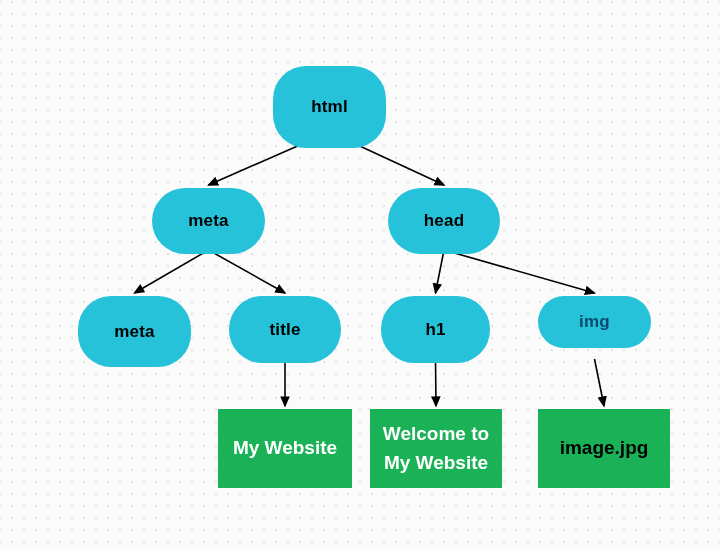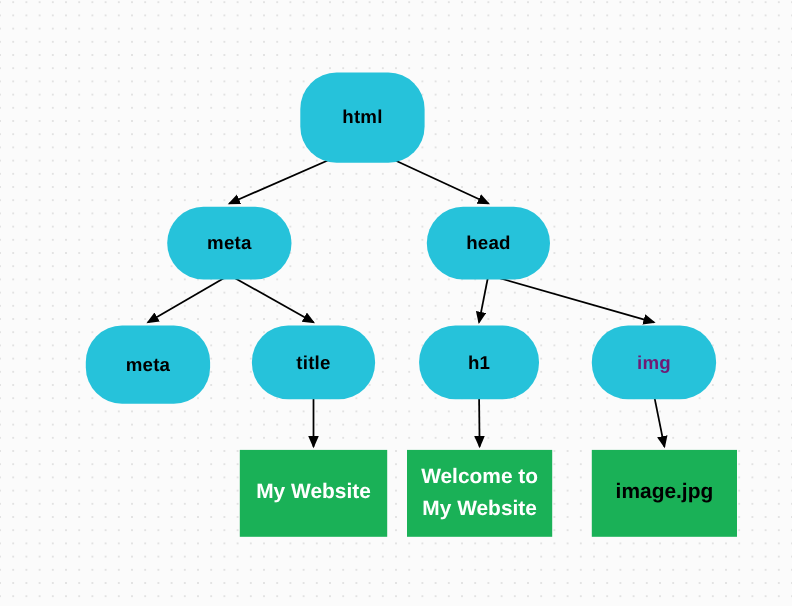--- a/index.html
+++ b/index.html
@@ -67,19 +67,19 @@
       <line x1="435.5" y1="359" x2="436" y2="406" stroke="#000000" stroke-width="1.6" marker-end="url(#arrowhead)"></line>
       <line x1="594.5" y1="359" x2="604" y2="406" stroke="#000000" stroke-width="1.6" marker-end="url(#arrowhead)"></line>
     </svg>
   <div class="node-layer">
       <div class="node element" style="left: 273px; top: 66px; width: 113px; height: 82px; background: rgb(38, 194, 218); color: rgb(0, 0, 0);">html</div>
       <div class="node element" style="left: 152px; top: 188px; width: 113px; height: 66px; background: rgb(38, 194, 218); color: rgb(0, 0, 0);">meta</div>
       <div class="node element" style="left: 388px; top: 188px; width: 112px; height: 66px; background: rgb(38, 194, 218); color: rgb(0, 0, 0);">head</div>
       <div class="node element" style="left: 78px; top: 296px; width: 113px; height: 71px; background: rgb(38, 194, 218); color: rgb(0, 0, 0);">meta</div>
       <div class="node element" style="left: 229px; top: 296px; width: 112px; height: 67px; background: rgb(38, 194, 218); color: rgb(0, 0, 0);">title</div>
       <div class="node element" style="left: 381px; top: 296px; width: 109px; height: 67px; background: rgb(38, 194, 218); color: rgb(0, 0, 0);">h1</div>
-      <div class="node element" style="left: 538px; top: 296px; width: 113px; height: 67px; background: rgb(38, 194, 218); color: #701a75;">img</div>
+      <div class="node element" style="left: 538px; top: 296px; width: 113px; height: 52px; background: rgb(38, 194, 218); color: #0c4a6e;">img</div>
       <div class="node text" style="left: 218px; top: 409px; width: 134px; height: 79px; background: rgb(26, 177, 87); color: rgb(255, 255, 255);">My Website</div>
       <div class="node text" style="left: 370px; top: 409px; width: 132px; height: 79px; background: rgb(26, 177, 87); color: rgb(255, 255, 255);">Welcome to
 My Website</div>
       <div class="node text" style="left: 538px; top: 409px; width: 132px; height: 79px; background: rgb(26, 177, 87); color: #000000;">image.jpg</div>
     </div>
 </div>
 
 </body></html>

